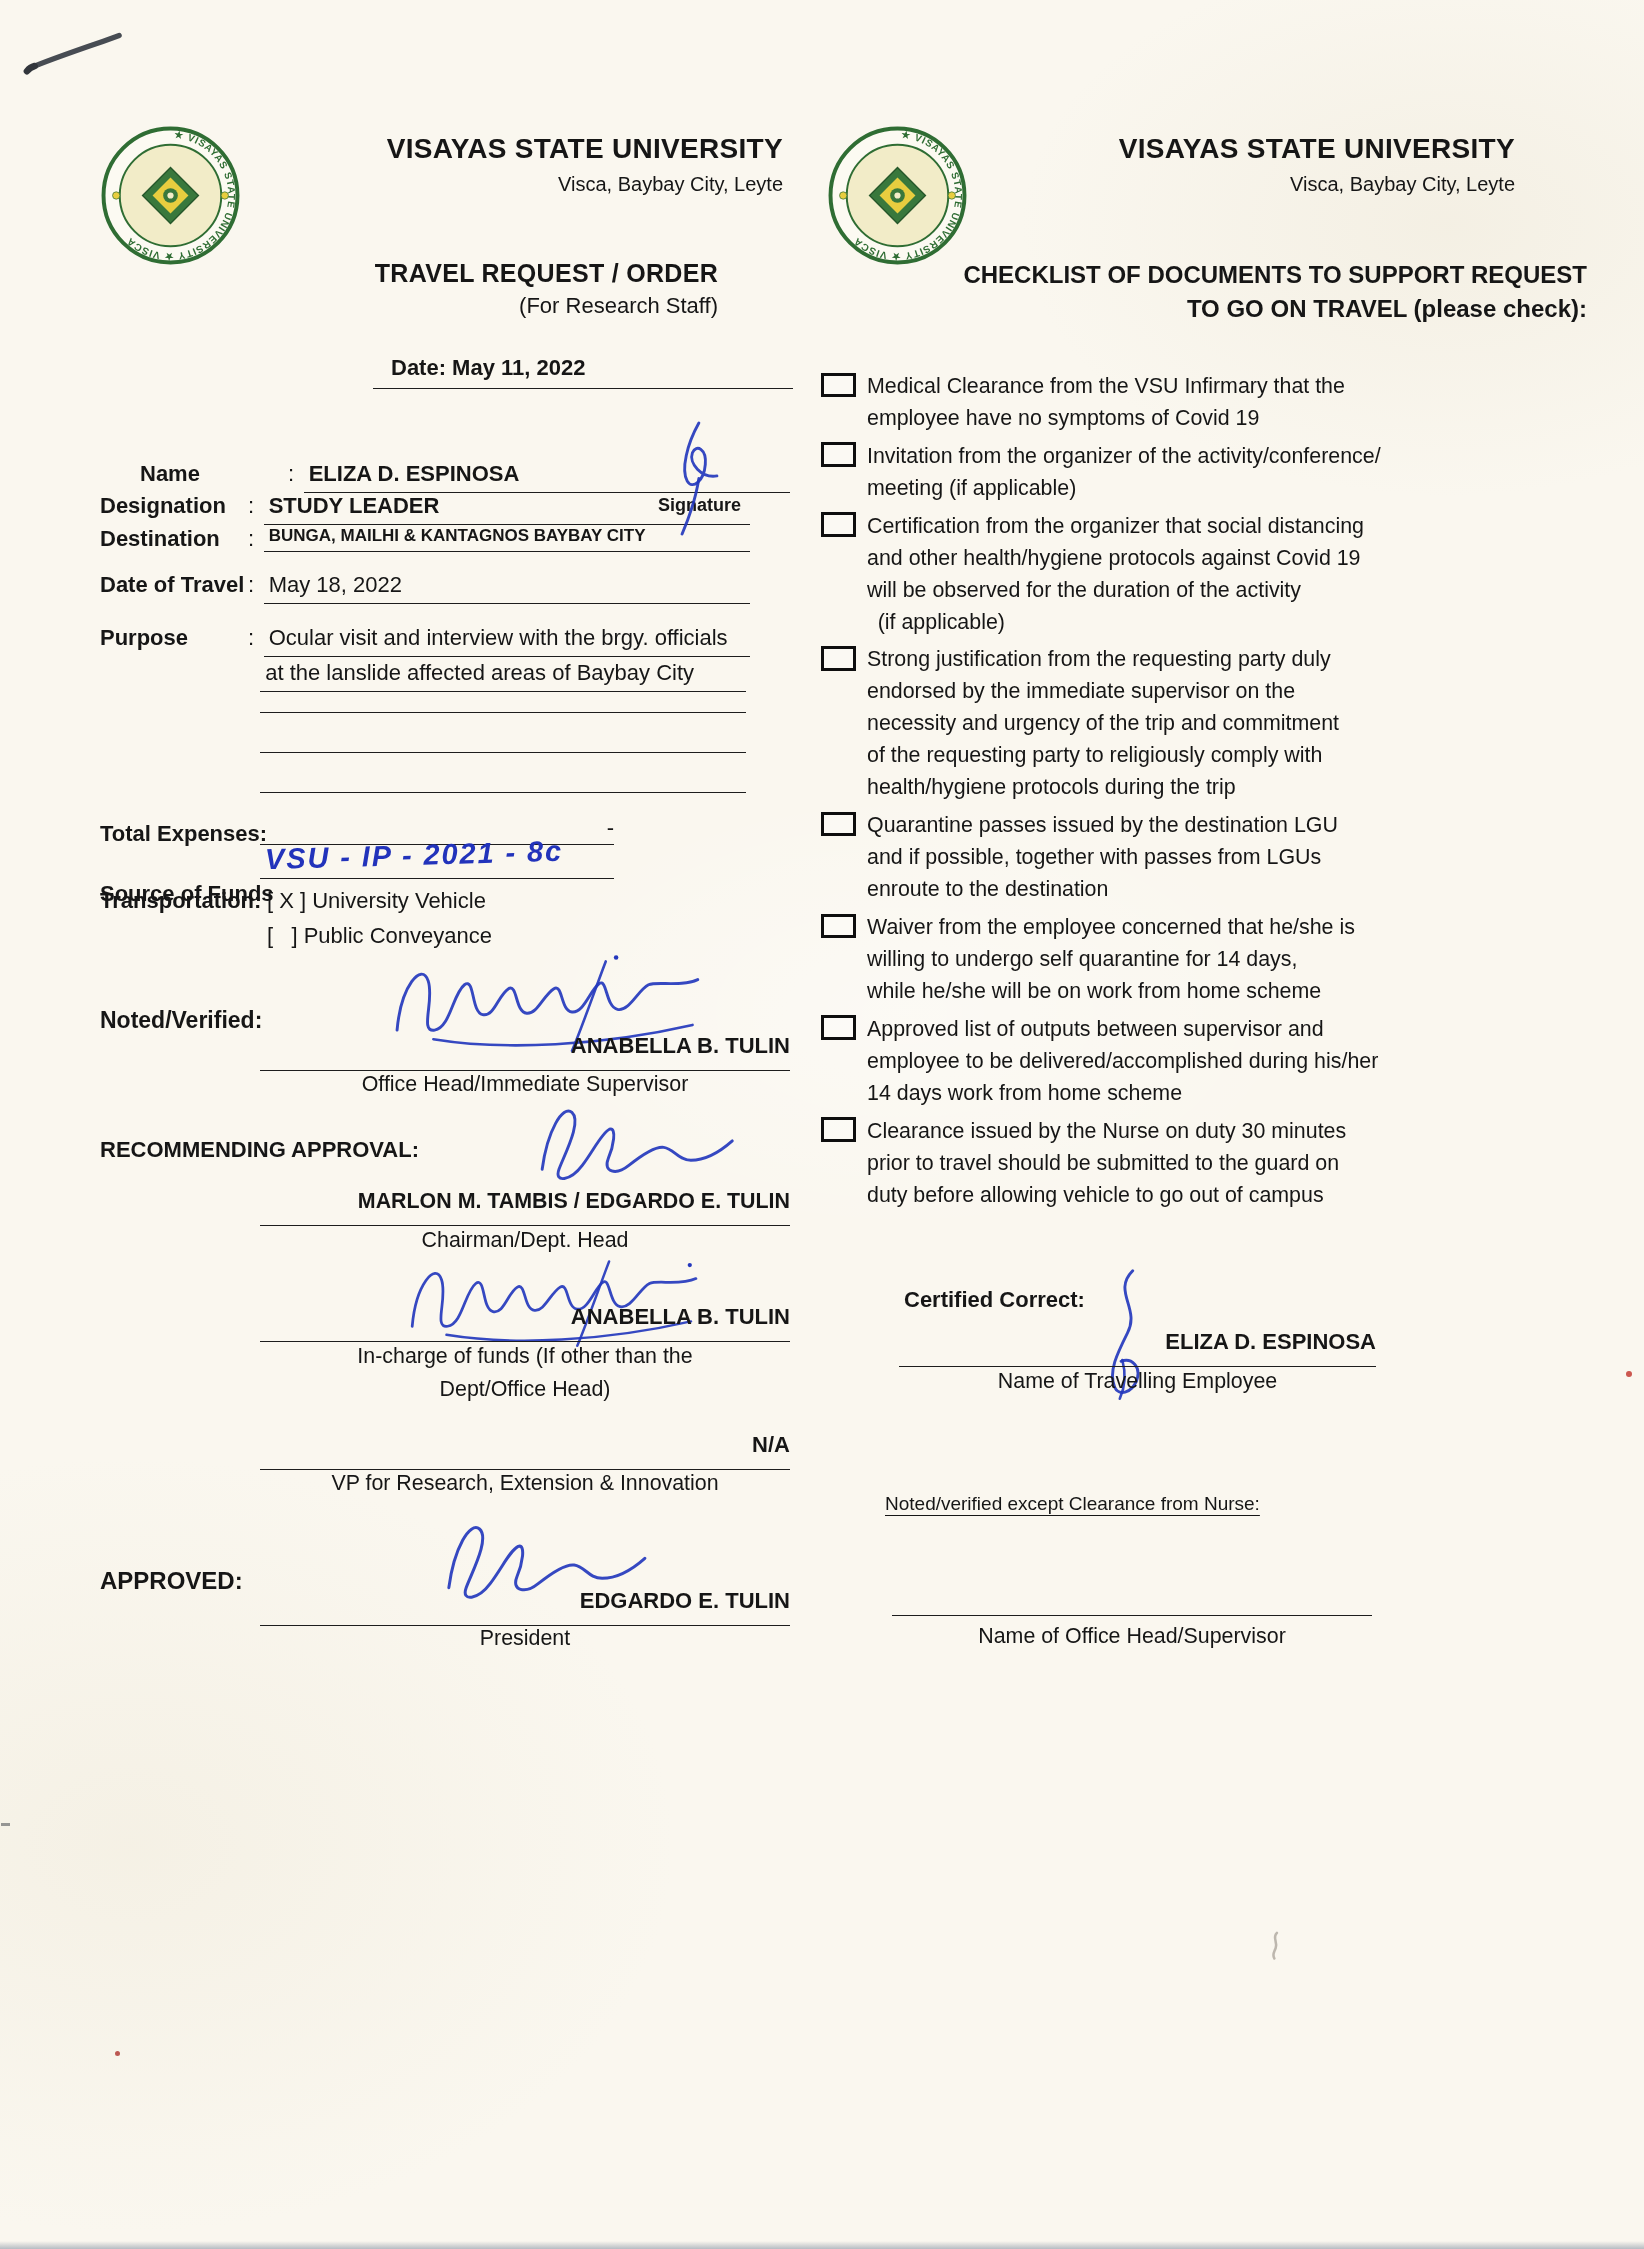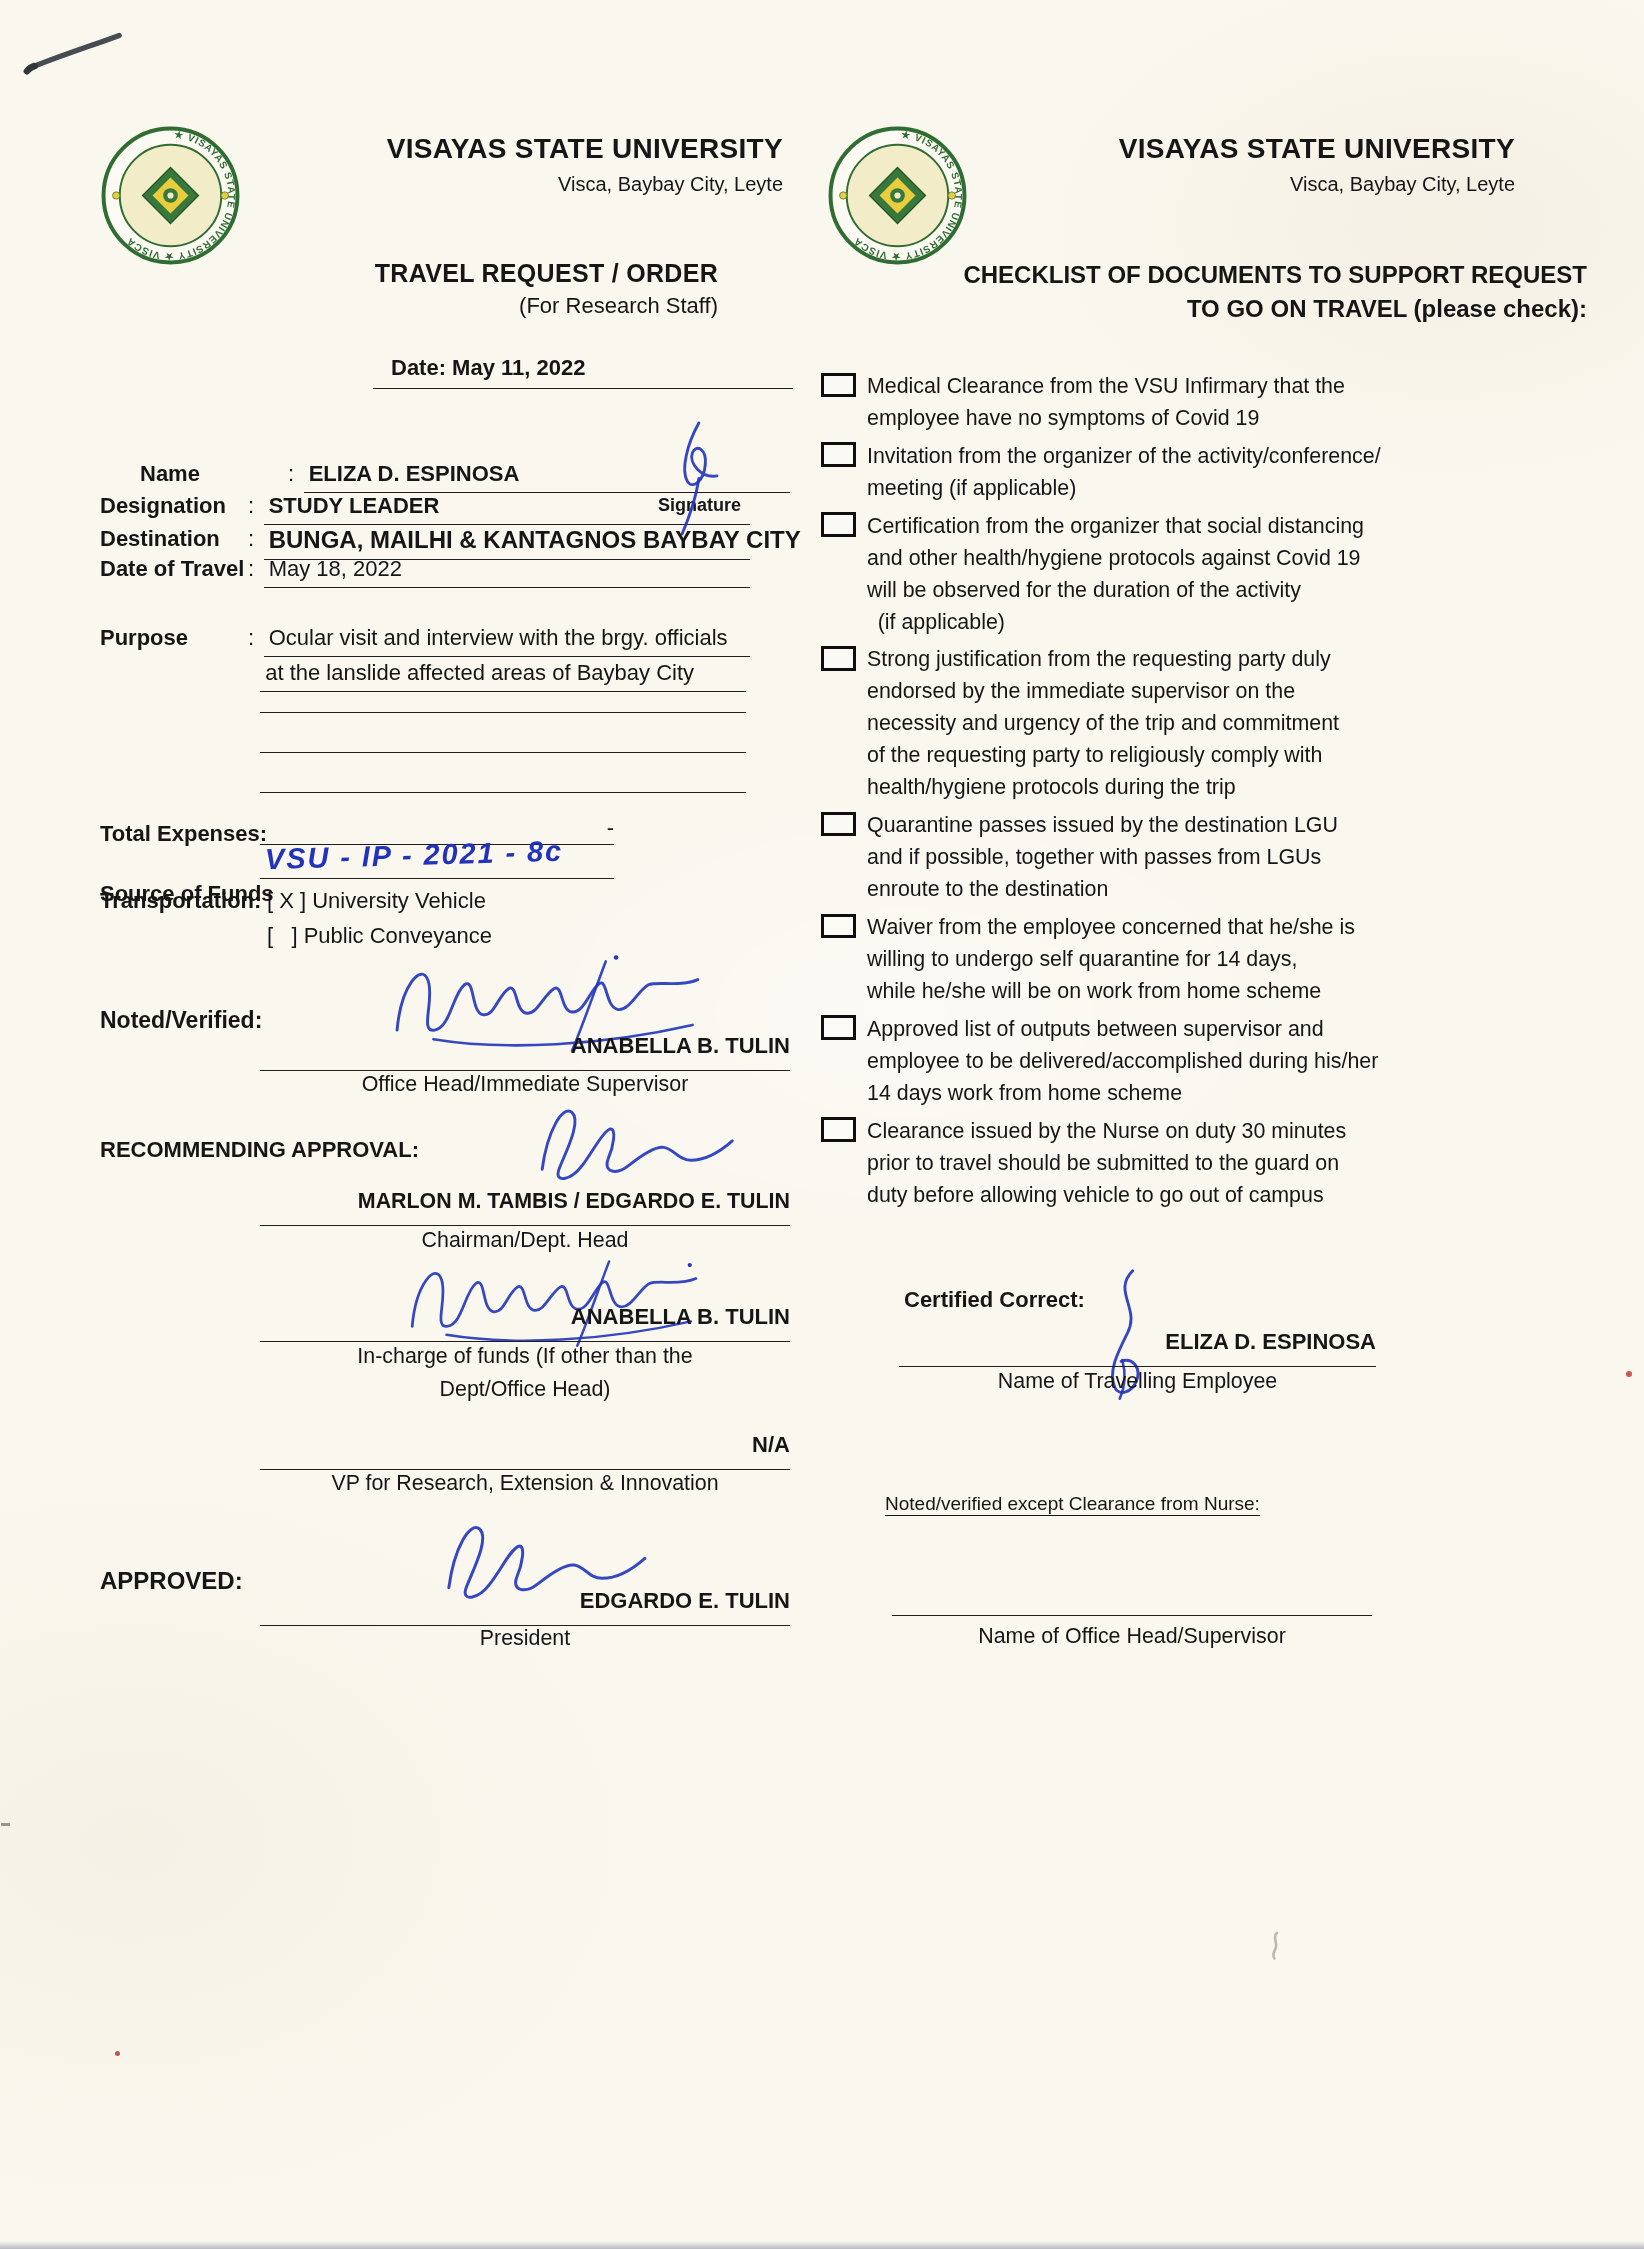--- a/index.html
+++ b/index.html
@@ -25,21 +25,21 @@
   .form-title { font-size:25px; font-weight:bold; letter-spacing:0.3px; }
   .form-sub   { font-size:22px; }
 
   .date-line { font-size:22px; font-weight:bold; padding-left:18px; padding-bottom:6.5px; }
 
   .frow { position:absolute; display:flex; left:100px; width:654px; }
   .flabel { width:148px; font-size:22px; font-weight:bold; flex-shrink:0; }
   .fcolon { width:15.5px; font-size:22px; flex-shrink:0; }
   .fval { width:486px; font-size:22px; padding:0 0 4.5px 5.2px; border-bottom:1.9px solid #1d1d1d; white-space:pre; }
   .fval.vbold { font-weight:bold; }
-  .fval.small { font-size:24px; }
+  .fval.small { font-size:17px; }
 
   .blank-line { position:absolute; left:260px; width:486px; height:28.5px; border-bottom:1.9px solid #1d1d1d; }
 
   .sig-name  { position:absolute; text-align:right; font-size:22px; font-weight:bold; border-bottom:1.9px solid #1d1d1d; padding-bottom:11px; }
   .sig-title { position:absolute; text-align:center; font-size:21.4px; }
   .sec-label { position:absolute; font-size:23px; font-weight:bold; }
 
   .handwriting {
     font-size:29px; color:#2233bb; font-style:italic; letter-spacing:1.9px;
     display:inline-block; transform:rotate(-1.6deg); font-weight:bold;
@@ -112,21 +112,21 @@
   <path class="ink" stroke-width="4.5" d="M74,14 C56,46 46,86 56,104 C64,118 82,104 84,78 C86,54 70,46 64,60 C58,76 78,100 102,96"></path>
   <path class="ink" stroke-width="4.5" d="M74,100 C70,126 60,158 48,186"></path>
 </svg>
 
 <div class="frow" style="top:526px;">
   <div class="flabel">Destination</div>
   <div class="fcolon">:</div>
   <div class="fval vbold small">BUNGA, MAILHI &amp; KANTAGNOS BAYBAY CITY</div>
 </div>
 
-<div class="frow" style="top:556px;">
+<div class="frow" style="top:572px;">
   <div class="flabel">Date of Travel</div>
   <div class="fcolon">:</div>
   <div class="fval">May 18, 2022</div>
 </div>
 
 <div class="frow" style="top:625px;">
   <div class="flabel">Purpose</div>
   <div class="fcolon">:</div>
   <div class="fval">Ocular visit and interview with the brgy. officials</div>
 </div>

